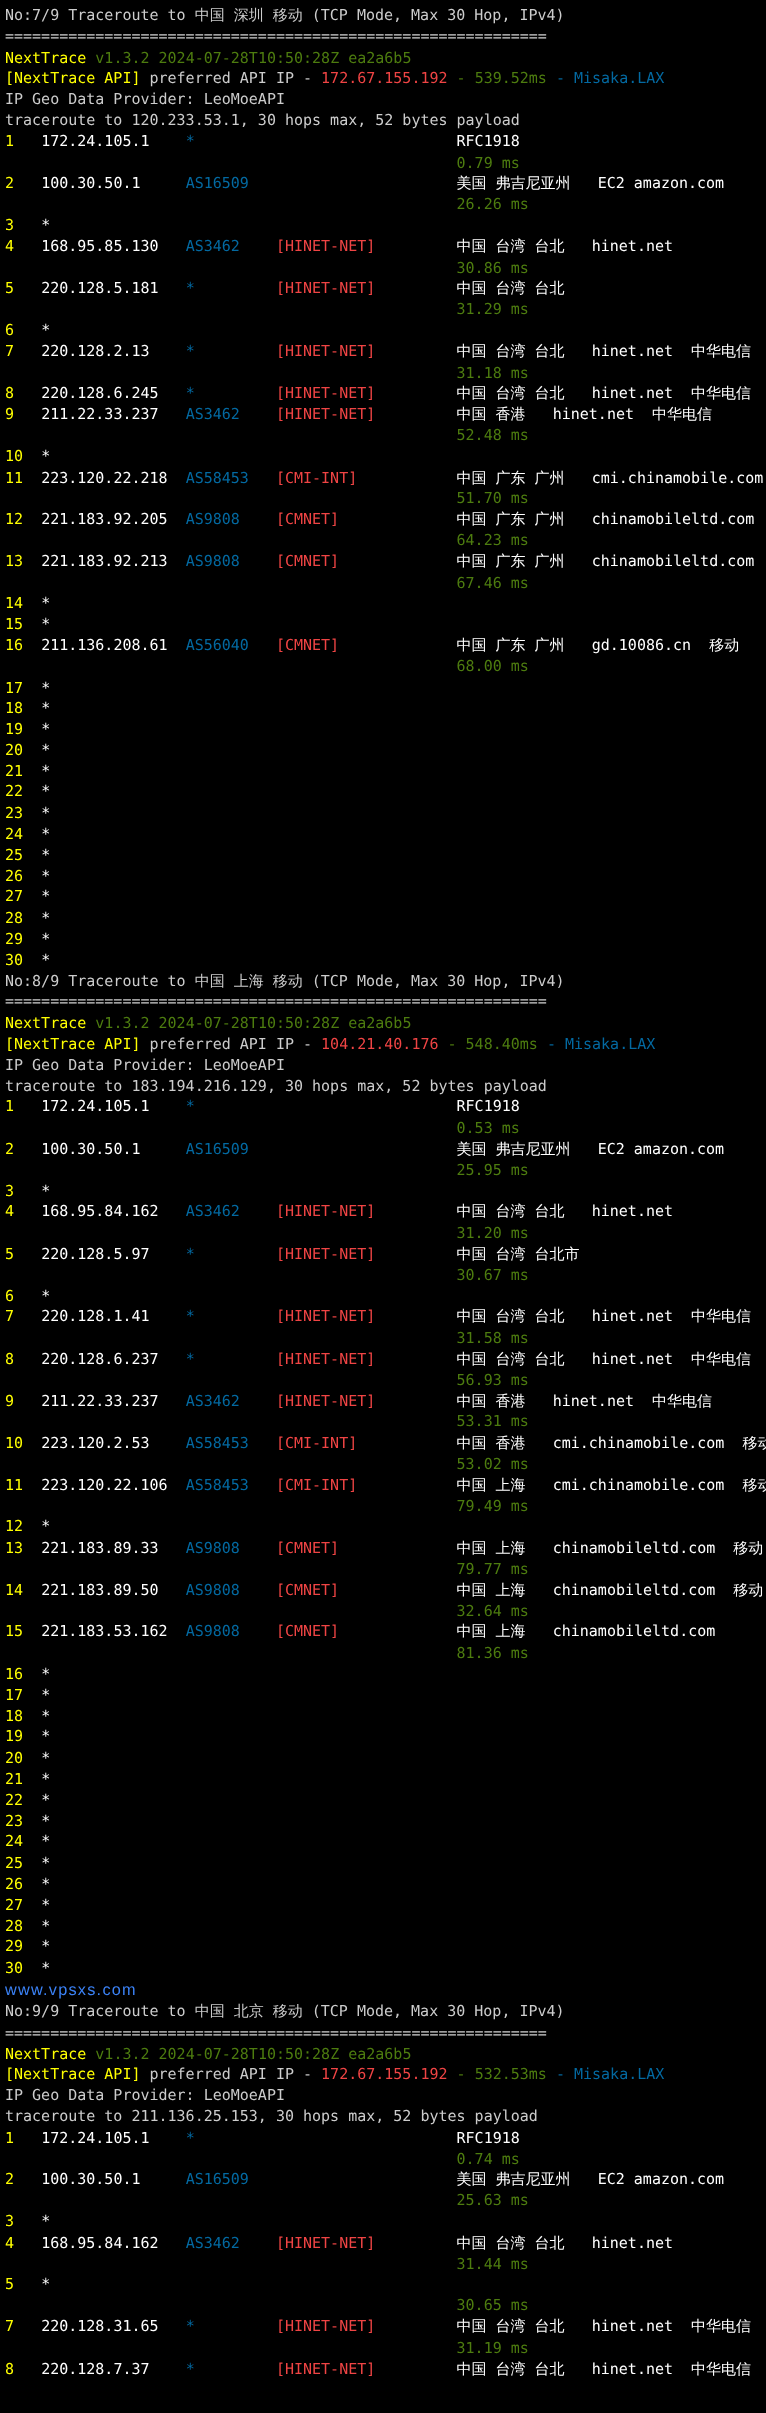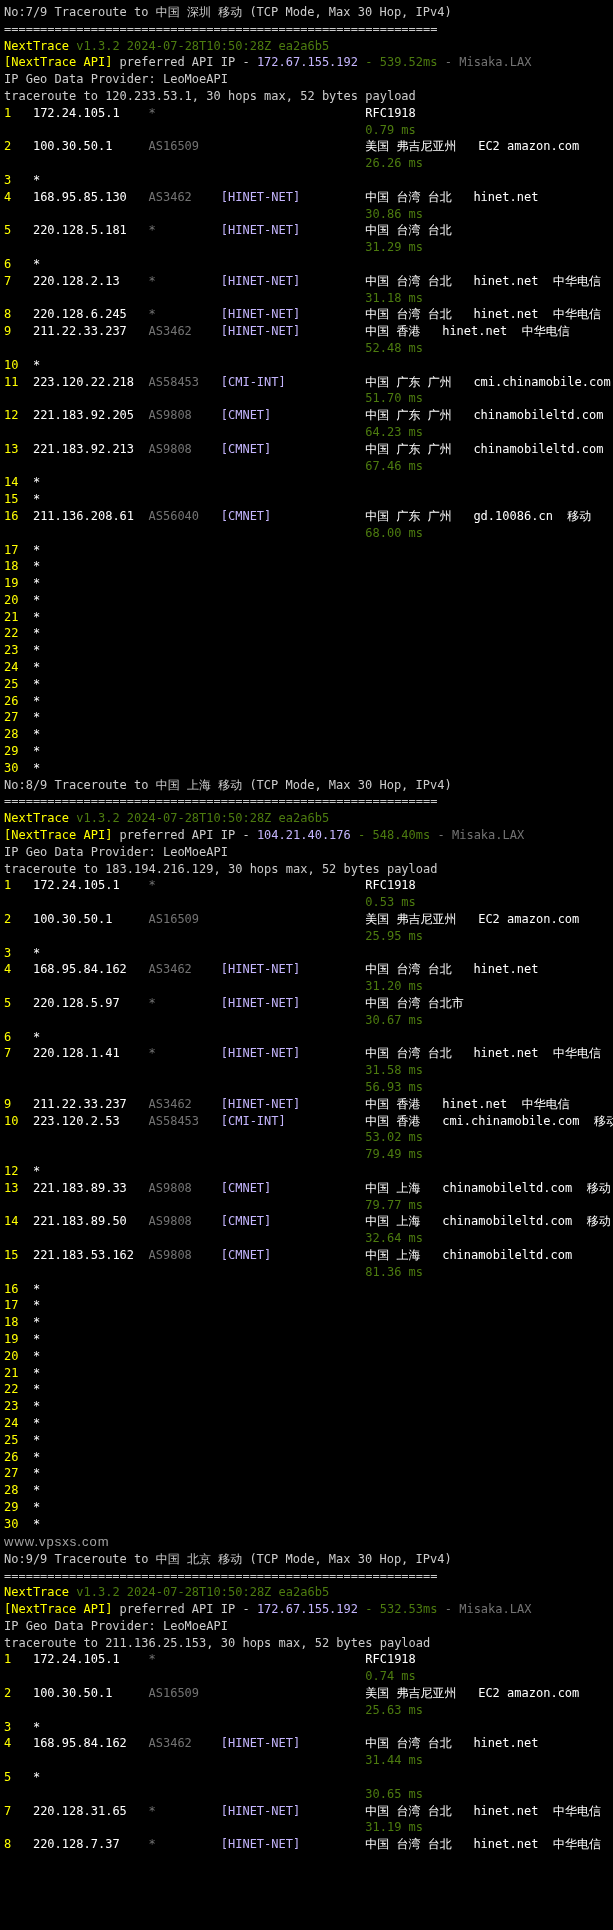--- a/index.html
+++ b/index.html
@@ -1,22 +1,22 @@
 <!DOCTYPE html>
 <html><head>
 <meta charset="utf-8">
 <style>
 body{background:#000;color:#ccc;font-family:Consolas,monospace;font-size:12px;line-height:1.4;margin:0;padding:4px;width:605px}
 .yellow{color:#ffff00}
 .cyan{color:#4d7c0f}
-.green{color:#737373}
-.orange{color:#c4b5fd}
+.green{color:#0369a1}
+.orange{color:#ef4444}
 .white{color:#ffffff}
 .row{white-space:pre}
-.watermark{color:#a3a3a3;font-family:sans-serif;font-size:13px;letter-spacing:1px}
+.watermark{color:#3b82f6;font-family:sans-serif;font-size:13px;letter-spacing:1px}
 </style>
 </head>
 <body>
 
 <div id="out">
     <div class="row">No:7/9 Traceroute to 中国 深圳 移动 (TCP Mode, Max 30 Hop, IPv4)</div>
     <div class="row">============================================================</div>
     <div class="row"><span class="yellow">NextTrace</span> <span class="cyan">v1.3.2 2024-07-28T10:50:28Z ea2a6b5</span></div>
     <div class="row"><span class="yellow">[NextTrace API]</span> preferred API IP - <span class="orange">172.67.155.192</span><span class="cyan"> - 539.52ms</span><span class="green"> - Misaka.LAX</span></div>
     <div class="row">IP Geo Data Provider: LeoMoeAPI</div>
@@ -72,24 +72,27 @@
     <div class="row"><span class="yellow">2   </span><span class="white">100.30.50.1     </span><span class="green">AS16509   </span><span class="orange">                    </span><span class="white">美国 弗吉尼亚州</span>   <span class="white">EC2 amazon.com</span></div>
     <div class="row">                                                  <span class="cyan">25.95 ms</span></div>
     <div class="row"><span class="yellow">3   </span><span class="white">*</span></div>
     <div class="row"><span class="yellow">4   </span><span class="white">168.95.84.162   </span><span class="green">AS3462    </span><span class="orange">[HINET-NET]         </span><span class="white">中国 台湾 台北</span>   <span class="white">hinet.net</span></div>
     <div class="row">                                                  <span class="cyan">31.20 ms</span></div>
     <div class="row"><span class="yellow">5   </span><span class="white">220.128.5.97    </span><span class="green">*         </span><span class="orange">[HINET-NET]         </span><span class="white">中国 台湾 台北市</span></div>
     <div class="row">                                                  <span class="cyan">30.67 ms</span></div>
     <div class="row"><span class="yellow">6   </span><span class="white">*</span></div>
     <div class="row"><span class="yellow">7   </span><span class="white">220.128.1.41    </span><span class="green">*         </span><span class="orange">[HINET-NET]         </span><span class="white">中国 台湾 台北</span>   <span class="white">hinet.net</span>  <span class="white">中华电信</span></div>
     <div class="row">                                                  <span class="cyan">31.58 ms</span></div>
+    <div class="row"><span class="yellow">8   </span><span class="white">220.128.6.237   </span><span class="green">*         </span><span class="orange">[HINET-NET]         </span><span class="white">中国 台湾 台北</span>   <span class="white">hinet.net</span>  <span class="white">中华电信</span></div>
     <div class="row">                                                  <span class="cyan">56.93 ms</span></div>
     <div class="row"><span class="yellow">9   </span><span class="white">211.22.33.237   </span><span class="green">AS3462    </span><span class="orange">[HINET-NET]         </span><span class="white">中国 香港</span>   <span class="white">hinet.net</span>  <span class="white">中华电信</span></div>
+    <div class="row">                                                  <span class="cyan">53.31 ms</span></div>
     <div class="row"><span class="yellow">10  </span><span class="white">223.120.2.53    </span><span class="green">AS58453   </span><span class="orange">[CMI-INT]           </span><span class="white">中国 香港</span>   <span class="white">cmi.chinamobile.com</span>  <span class="white">移动</span></div>
     <div class="row">                                                  <span class="cyan">53.02 ms</span></div>
+    <div class="row"><span class="yellow">11  </span><span class="white">223.120.22.106  </span><span class="green">AS58453   </span><span class="orange">[CMI-INT]           </span><span class="white">中国 上海</span>   <span class="white">cmi.chinamobile.com</span>  <span class="white">移动</span></div>
     <div class="row">                                                  <span class="cyan">79.49 ms</span></div>
     <div class="row"><span class="yellow">12  </span><span class="white">*</span></div>
     <div class="row"><span class="yellow">13  </span><span class="white">221.183.89.33   </span><span class="green">AS9808    </span><span class="orange">[CMNET]             </span><span class="white">中国 上海</span>   <span class="white">chinamobileltd.com</span>  <span class="white">移动</span></div>
     <div class="row">                                                  <span class="cyan">79.77 ms</span></div>
     <div class="row"><span class="yellow">14  </span><span class="white">221.183.89.50   </span><span class="green">AS9808    </span><span class="orange">[CMNET]             </span><span class="white">中国 上海</span>   <span class="white">chinamobileltd.com</span>  <span class="white">移动</span></div>
     <div class="row">                                                  <span class="cyan">32.64 ms</span></div>
     <div class="row"><span class="yellow">15  </span><span class="white">221.183.53.162  </span><span class="green">AS9808    </span><span class="orange">[CMNET]             </span><span class="white">中国 上海</span>   <span class="white">chinamobileltd.com</span></div>
     <div class="row">                                                  <span class="cyan">81.36 ms</span></div>
     <div class="row"><span class="yellow">16  </span><span class="white">*</span></div>
     <div class="row"><span class="yellow">17  </span><span class="white">*</span></div>

